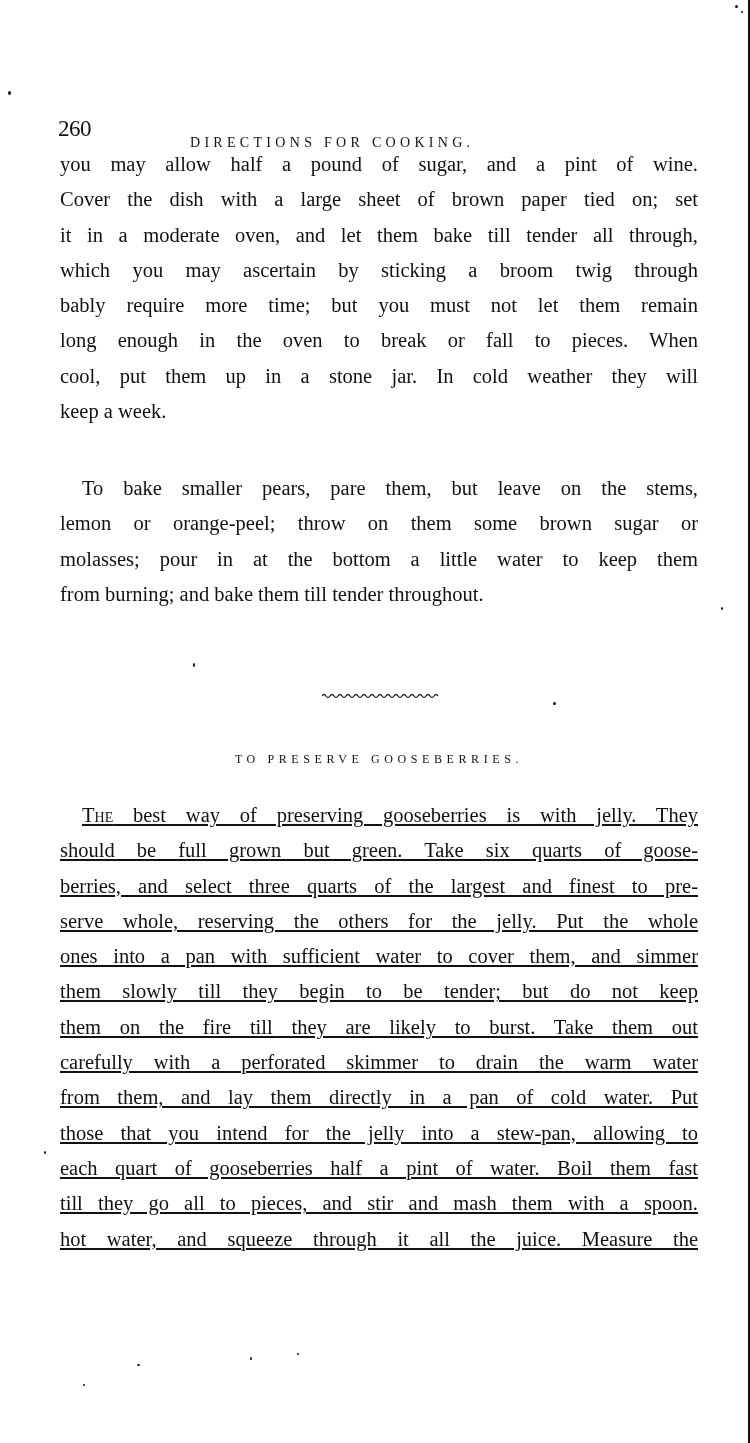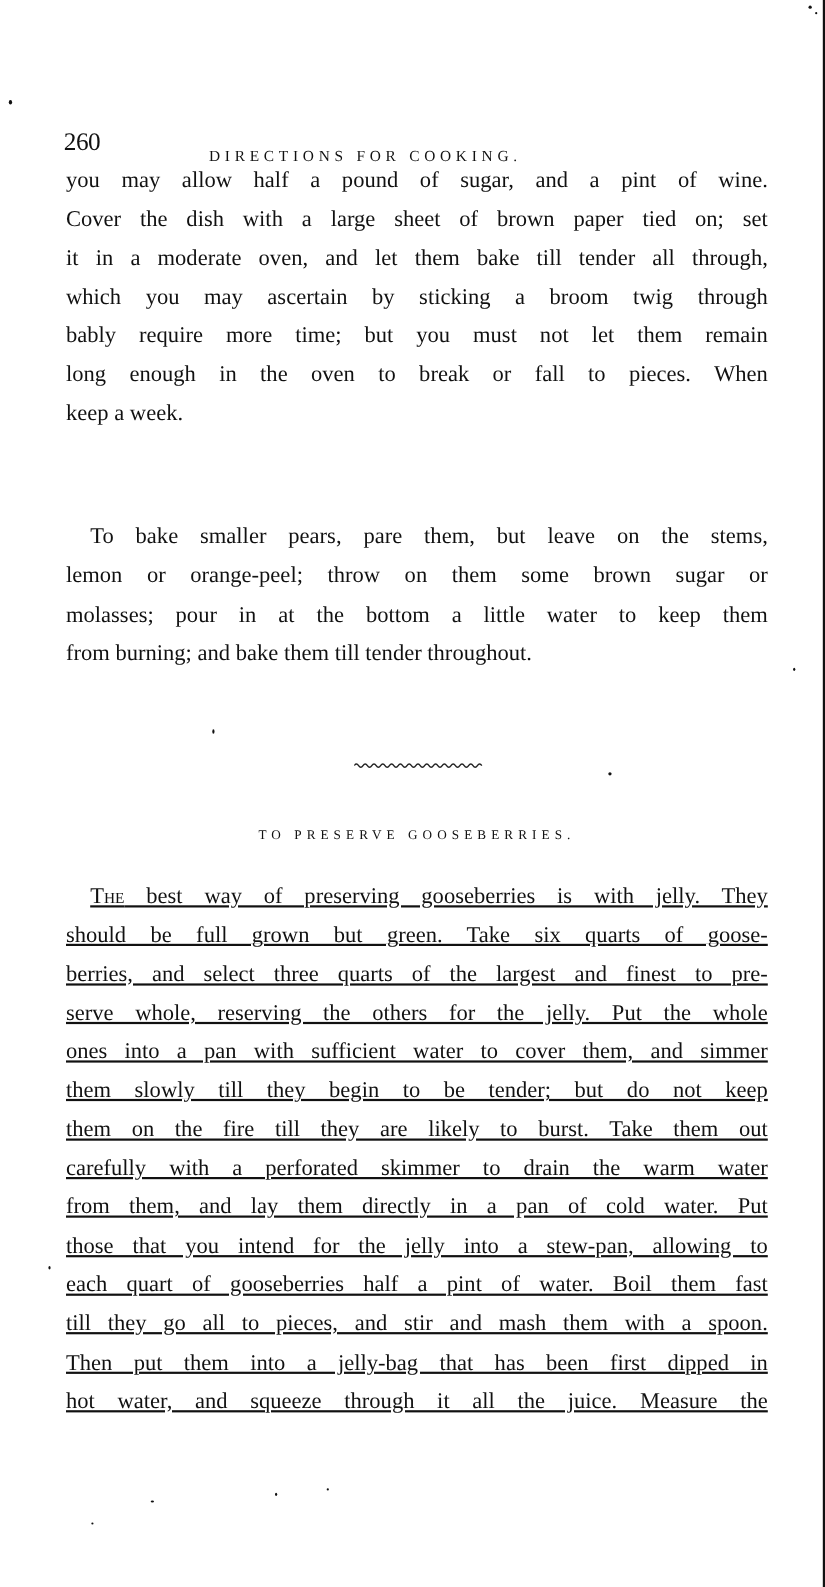--- a/index.html
+++ b/index.html
@@ -114,20 +114,21 @@
   <span class="running-title">DIRECTIONS FOR COOKING.</span>
 </div>
 
 <div class="text-block block-1">
   <span class="line">you may allow half a pound of sugar, and a pint of wine.</span>
   <span class="line">Cover the dish with a large sheet of brown paper tied on; set</span>
   <span class="line">it in a moderate oven, and let them bake till tender all through,</span>
   <span class="line">which you may ascertain by sticking a broom twig through</span>
   <span class="line">bably require more time; but you must not let them remain</span>
   <span class="line">long enough in the oven to break or fall to pieces. When</span>
+  <span class="line">cool, put them up in a stone jar. In cold weather they will</span>
   <span class="line last">keep a week.</span>
 </div>
 
 <div class="text-block block-2">
   <span class="line indent">To bake smaller pears, pare them, but leave on the stems,</span>
   <span class="line">lemon or orange-peel; throw on them some brown sugar or</span>
   <span class="line">molasses; pour in at the bottom a little water to keep them</span>
   <span class="line last">from burning; and bake them till tender throughout.</span>
 </div>
 
@@ -143,15 +144,14 @@
   <span class="line">berries, and select three quarts of the largest and finest to pre-</span>
   <span class="line">serve whole, reserving the others for the jelly. Put the whole</span>
   <span class="line">ones into a pan with sufficient water to cover them, and simmer</span>
   <span class="line">them slowly till they begin to be tender; but do not keep</span>
   <span class="line">them on the fire till they are likely to burst. Take them out</span>
   <span class="line">carefully with a perforated skimmer to drain the warm water</span>
   <span class="line">from them, and lay them directly in a pan of cold water. Put</span>
   <span class="line">those that you intend for the jelly into a stew-pan, allowing to</span>
   <span class="line">each quart of gooseberries half a pint of water. Boil them fast</span>
   <span class="line">till they go all to pieces, and stir and mash them with a spoon.</span>
-  <span class="line">Then put them into a jelly-bag that has been first dipped in</span>
   <span class="line">hot water, and squeeze through it all the juice. Measure the</span>
 </div>
 
 </body></html>

